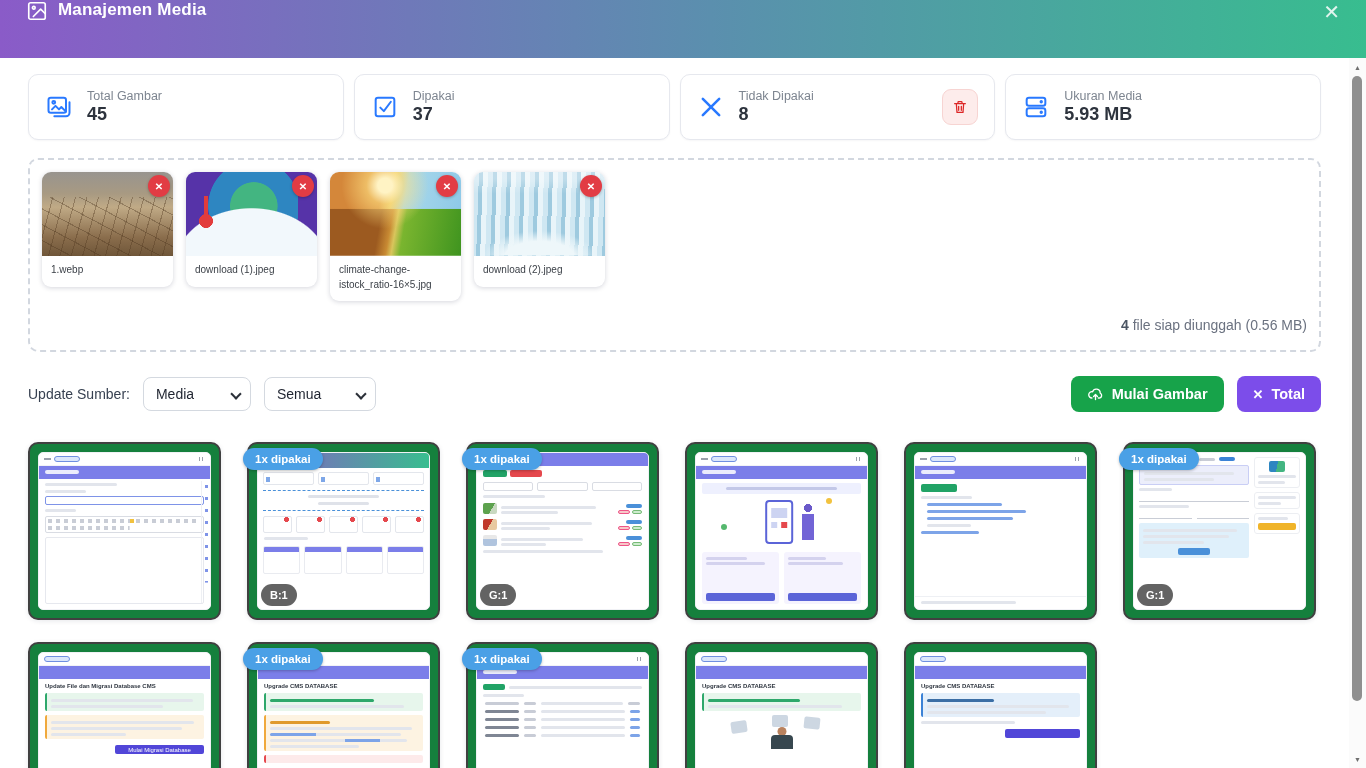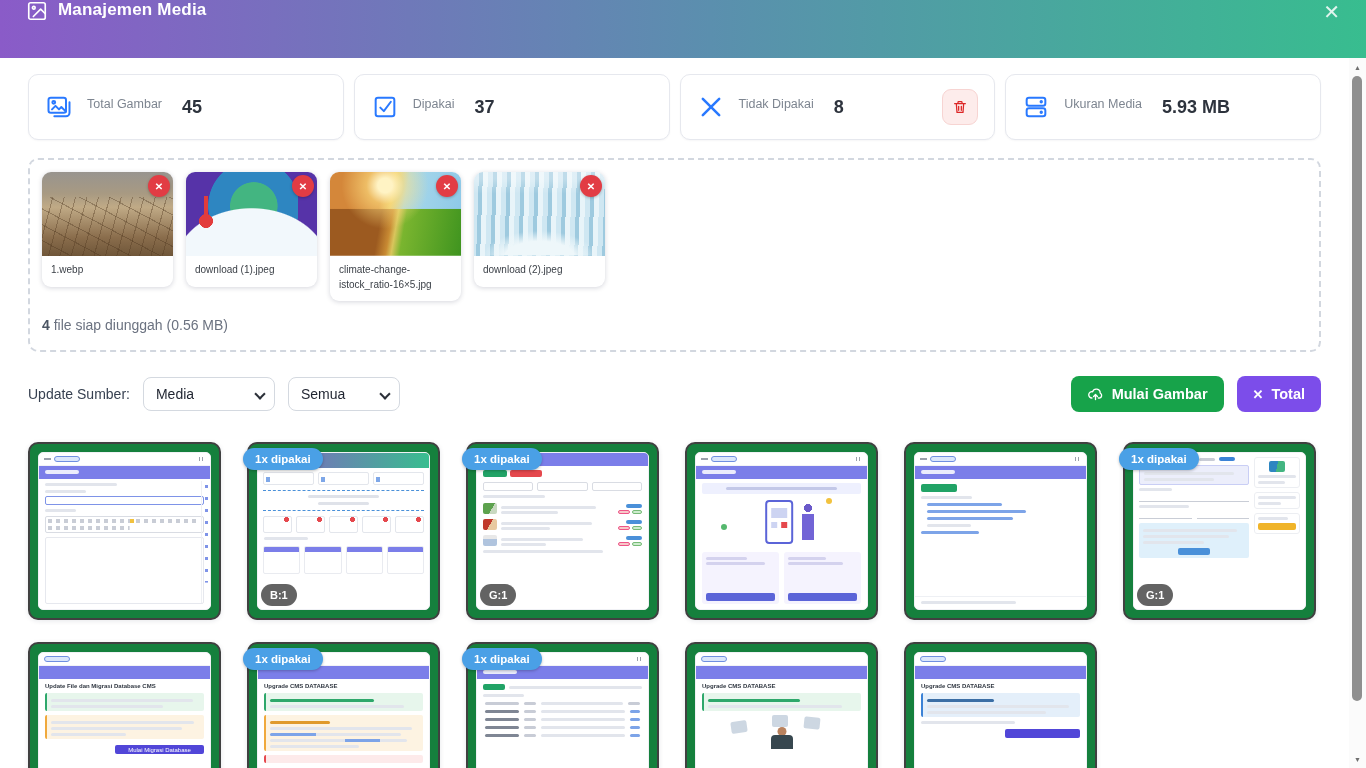--- a/index.html
+++ b/index.html
@@ -16,21 +16,21 @@
 
   
   .main { position:absolute; top:58px; left:0; right:17px; bottom:0; padding:16px 28px 0 28px; background:#fff; }
 
   
   .stats-row { display:flex; gap:10px; margin-bottom:18px; }
   .stat-card { flex:1; display:flex; align-items:center; gap:14px; background:#fff;
     border:1px solid #e6e8ee; border-radius:10px; padding:12px 16px; height:66px;
     box-shadow:0 1px 2px rgba(20,30,60,.04); }
   .stat-card svg { width:28px; height:28px; flex:none; }
-  .stat-info { display:flex; flex-direction:row; gap:20px; }
+  .stat-info { display:flex; flex-direction:column; gap:1px; }
   .stat-label { font-size:12.5px; color:#7d8590; }
   .stat-value { font-size:18px; font-weight:bold; color:#2d333d; }
   .stat-action { margin-left:auto; width:36px; height:36px; border-radius:9px;
     background:#fdeceb; border:1px solid #f7d4d2; display:flex; align-items:center;
     justify-content:center; cursor:pointer; }
   .stat-action svg { width:16px; height:16px; }
 
   
   .upload-zone { border:2px dashed #d2d7df; border-radius:10px; padding:12px 12px 16px;
     margin-bottom:24px; min-height:194px; }
@@ -60,34 +60,34 @@
   .thumb-split { background-image:
       radial-gradient(circle at 42% 16%, #fff3c4 0 7%, rgba(255,225,130,.6) 18%, transparent 42%),
       linear-gradient(100deg,#d4873a 0 40%,#e8c96e 48%,#a8d8ea 58%,#8ec9e8 100%),
       linear-gradient(100deg,#9c5a20 0 38%,#c88a33 46%,#d9c55c 50%,#7ab52f 56%,#3f941f 100%);
     background-size:100% 100%,100% 44%,100% 64%; background-position:0 0,0 0,0 100%; }
   .thumb-glacier { background-image:
       radial-gradient(ellipse at 50% 108%, #eef7fa 0 38%, transparent 62%),
       linear-gradient(180deg, rgba(255,255,255,.35) 0 8%, transparent 26%),
       repeating-linear-gradient(92deg,#cfe7f2 0 5px,#9ecadf 5px 9px,#e8f4f9 9px 14px);
     background-size:100% 34%,100% 100%,100% 100%; background-position:0 100%,0 0,0 0; }
-  .upload-summary { text-align:left; margin-top:16px; font-size:14px; color:#6b7280; }
+  .upload-summary { text-align:right; margin-top:16px; font-size:14px; color:#6b7280; }
   .upload-summary b { color:#4b5563; }
 
   
   .filter-row { display:flex; align-items:center; gap:13px; margin:0 0 30px; }
   .filter-label { font-size:14px; color:#374151; }
   .select-wrap { position:relative; }
   .select-wrap select { appearance:none; -webkit-appearance:none; border:1px solid #d4d9e0;
     border-radius:8px; background:#fff; padding:8px 30px 8px 12px; font-size:14px;
     color:#1f2430; font-family:inherit; cursor:pointer; }
   .select-wrap .chev { position:absolute; right:11px; top:13px; width:8px; height:8px;
     border-right:2px solid #2b3038; border-bottom:2px solid #2b3038;
     transform:rotate(45deg); pointer-events:none; }
-  .sel-source select { width:132px; } .sel-status select { width:112px; }
+  .sel-source select { width:108px; } .sel-status select { width:112px; }
   .filter-actions { margin-left:auto; display:flex; gap:13px; }
   .btn { display:flex; align-items:center; gap:8px; border:none; border-radius:8px;
     color:#fff; font-size:14.5px; font-weight:bold; padding:0 16px; height:36px;
     cursor:pointer; font-family:inherit; }
   .btn svg { width:17px; height:17px; }
   .btn-upload { background:#17a34a; }
   .btn-close { background:#7c4dea; }
   .btn-close .x { font-size:13px; font-weight:bold; }
 
   

